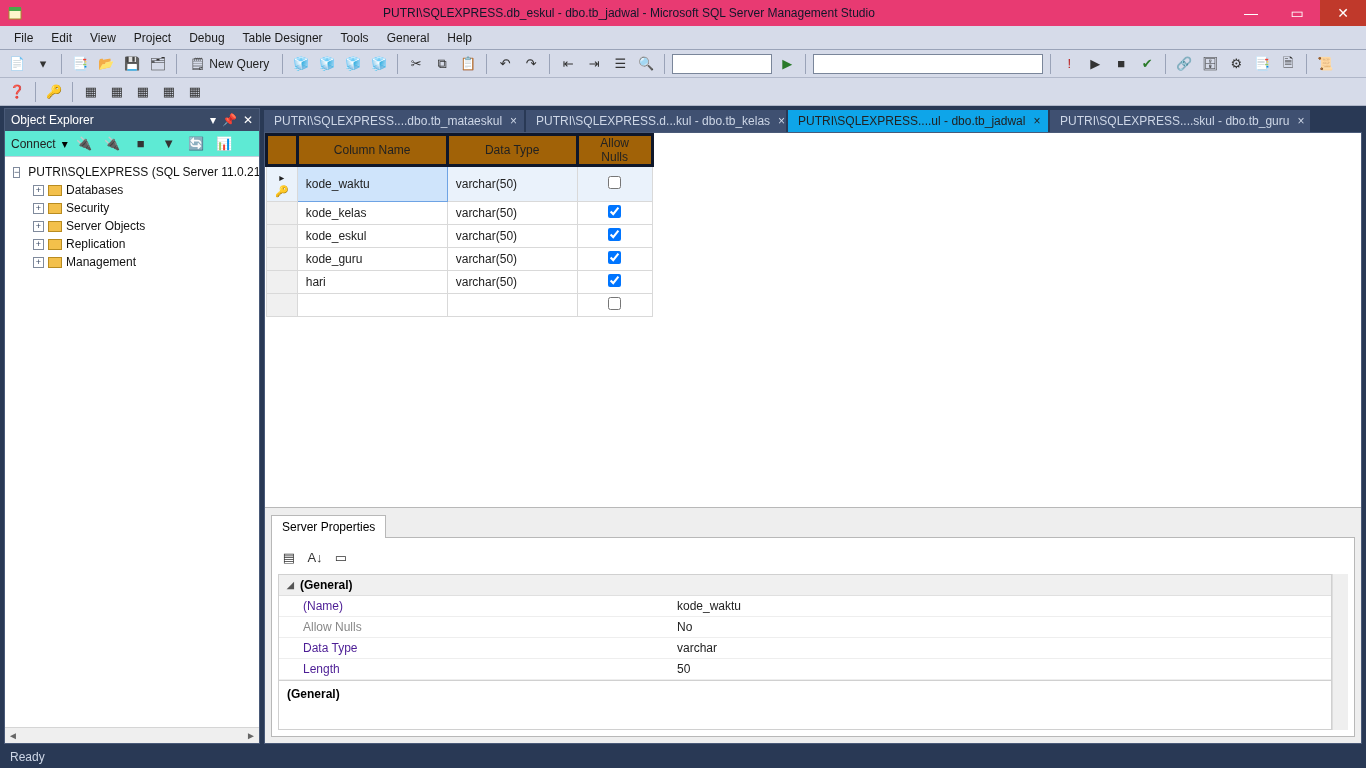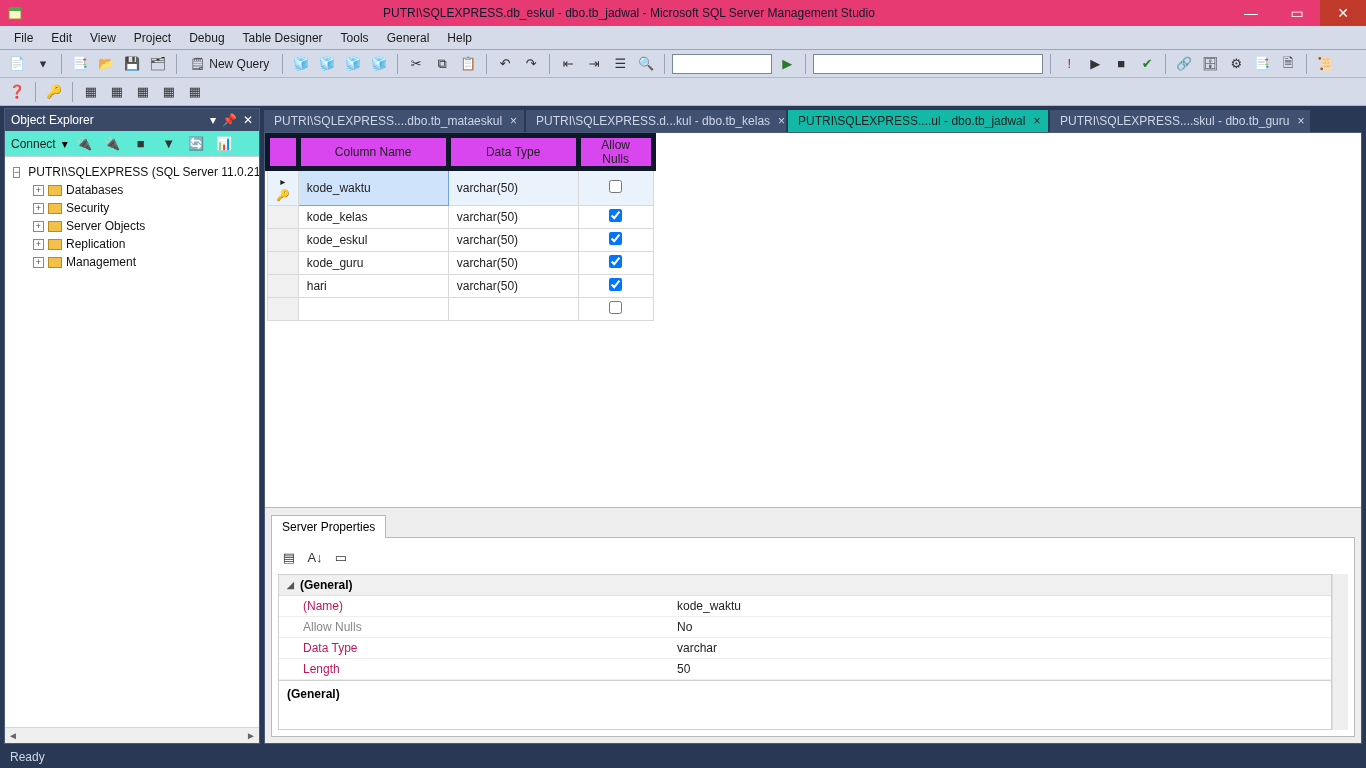--- a/index.html
+++ b/index.html
@@ -38,48 +38,48 @@
 .expander { width:11px; height:11px; border:1px solid #7f8a9c; display:inline-flex; align-items:center; justify-content:center; font-size:9px; line-height:1; color:#3a4a66; background:#fff;}
 .indent { display:inline-block; }
 .folder { width:14px; height:11px; background:#f3c04b; border:1px solid #b98c20; display:inline-block; }
 .dbicon { width:12px; height:12px; background:#4aa84a; border-radius:2px; display:inline-block;}
 svg { display:block; }
 
 
 .mainarea { flex:1; display:flex; flex-direction:column; margin:2px 4px 2px 2px; min-width:0;}
 .tabstrip { height:24px; background:#293955; display:flex; align-items:flex-end; gap:2px; }
 .tab { height:22px; background:#3f5071; color:#cdd6e6; padding:0 10px; display:flex; align-items:center; gap:8px; font-size:11px; max-width:260px; white-space:nowrap; overflow:hidden;}
-.tab.active { background:#14b8a6; color:#222; }
+.tab.active { background:#0ea5e9; color:#222; }
 .tab .x { font-size:12px; }
 
 .designer { flex:1; background:#fff; border:1px solid #4a5a78; display:flex; flex-direction:column; min-height:0;}
 .gridwrap { flex:0 0 auto; overflow:auto; }
 table.grid { border-collapse:collapse; }
-table.grid th { background:#d946ef; border:5px solid #0f172a; padding:0 8px; font-weight:400; color:#222; height:24px;}
+table.grid th { background:#a16207; border:3px solid #0f172a; padding:0 8px; font-weight:400; color:#222; height:24px;}
 table.grid td { border:1px solid #d9d9d9; padding:3px 8px; height:22px; color:#222;}
 td.rowhead, th.rowhead { width:25px; background:#f0f0f0; border-right:1px solid #c8c8c8; text-align:center; padding:0;}
 .pkicon { color:#b58900; font-size:11px; }
 .colname { width:150px; }
 .dtype { width:130px; }
 .nulls { width:75px; text-align:center; }
 tr.selected td { background:#eaf2fb; }
 tr.selected td.colname { background:#cfe4fb; border:1px solid #6ea3e4;}
 input[type=checkbox]{ width:13px; height:13px; }
 
 .freegrow { flex:1; }
 
 
 .propwrap { border-top:1px solid #b8b8b8; background:#eee; }
 .proptab { display:inline-block; background:#fff; border:1px solid #b8b8b8; border-bottom:none; padding:4px 10px; margin:6px 0 0 6px; position:relative; top:1px;}
 .proppanel { background:#fff; border:1px solid #b8b8b8; margin:0 6px 6px 6px; padding:6px;}
 .proptools { display:flex; gap:4px; padding:2px 0 6px 0;}
 .propgrid { border:1px solid #d0d0d0; }
 .propgrid .phead { background:#f0f0f0; padding:3px 8px; font-weight:700; border-bottom:1px solid #e0e0e0; display:flex; align-items:center; gap:6px;}
 .propgrid .prow { display:flex; border-bottom:1px solid #eee;}
-.propgrid .pk { width:390px; padding:3px 8px 3px 24px; color:#be185d;}
+.propgrid .pk { width:390px; padding:3px 8px 3px 24px; color:#4c1d95;}
 .propgrid .pk.dim { color:#888;}
 .propgrid .pv { flex:1; padding:3px 8px; color:#222;}
 .propdesc { border:1px solid #d0d0d0; border-top:none; padding:6px 8px 28px 8px; font-weight:700;}
 .scrollv { width:16px; background:#efefef; border-left:1px solid #ddd;}
 .propflex { display:flex; }
 
 
 .statusbar { height:22px; background:#293955; color:#cdd6e6; display:flex; align-items:center; padding:0 10px; font-size:12px;}
 
 .objscroll { height:16px; background:#efefef; border-top:1px solid #d5d5d5; display:flex; align-items:center;}

